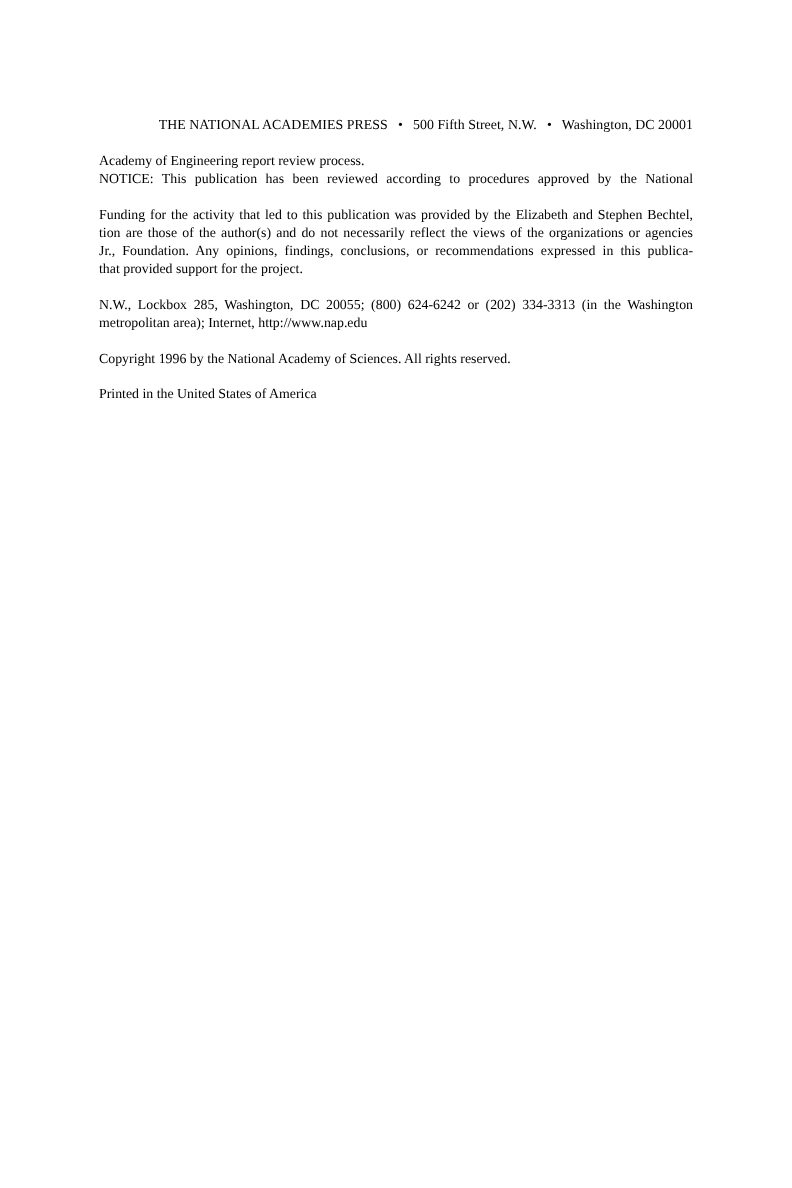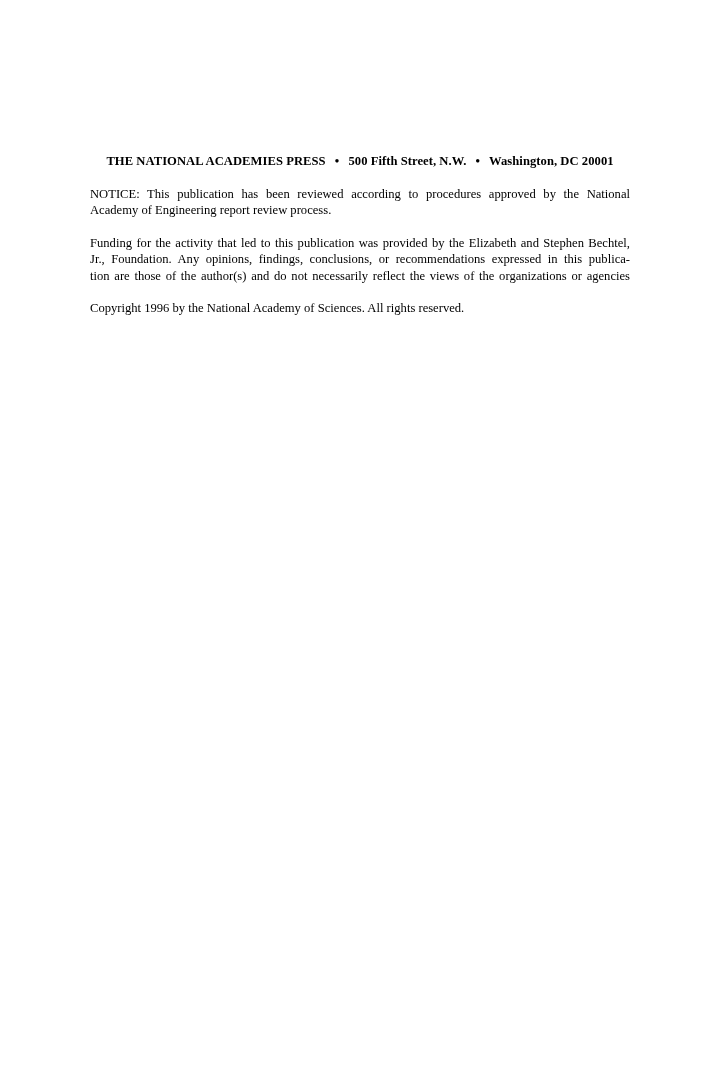--- a/index.html
+++ b/index.html
@@ -21,26 +21,25 @@
       top: 105px;
       width: 540px;
       font-size: 12.6px;
       line-height: 16.5px;
     }
     .para {
       margin: 0 0 16px 0;
       text-align: justify;
     }
     .para.heading {
-      font-weight: bold;
+      font-weight: normal;
       white-space: nowrap;
-      text-align: center;
+      text-align: right;
       margin-bottom: 16px;
       letter-spacing: 0.05px;
-      margin-top: 48px;
     }
     .bullet {
       padding: 0 6px;
     }
     .line {
       display: block;
       text-align: justify;
       text-align-last: justify;
     }
     .line.last {
@@ -54,30 +53,34 @@
 
   <p class="para heading">
     <span>THE NATIONAL ACADEMIES PRESS</span>
     <span class="bullet">•</span>
     <span>500 Fifth Street, N.W.</span>
     <span class="bullet">•</span>
     <span>Washington, DC 20001</span>
   </p>
 
   <p class="para">
+    <span class="line last">Academy of Engineering report review process.</span>
     <span class="line">NOTICE:  This publication has been reviewed according to procedures approved by the National</span>
-    <span class="line last">Academy of Engineering report review process.</span>
   </p>
 
   <p class="para">
     <span class="line">Funding for the activity that led to this publication was provided by the Elizabeth and Stephen Bechtel,</span>
+    <span class="line">tion are those of the author(s) and do not necessarily reflect the views of the organizations or agencies</span>
     <span class="line">Jr., Foundation.  Any opinions, findings, conclusions, or recommendations expressed in this publica-</span>
-    <span class="line">tion are those of the author(s) and do not necessarily reflect the views of the organizations or agencies</span>
+    <span class="line last">that provided support for the project.</span>
   </p>
 
 
   <p class="para">
+    <span class="line">N.W., Lockbox 285, Washington, DC 20055; (800) 624-6242 or (202) 334-3313 (in the Washington</span>
+    <span class="line last">metropolitan area); Internet, http://www.nap.edu</span>
   </p>
 
   <p class="para">Copyright 1996 by the National Academy of Sciences.  All rights reserved.</p>
 
+  <p class="para">Printed in the United States of America</p>
 
 </div>
 
 </body></html>

